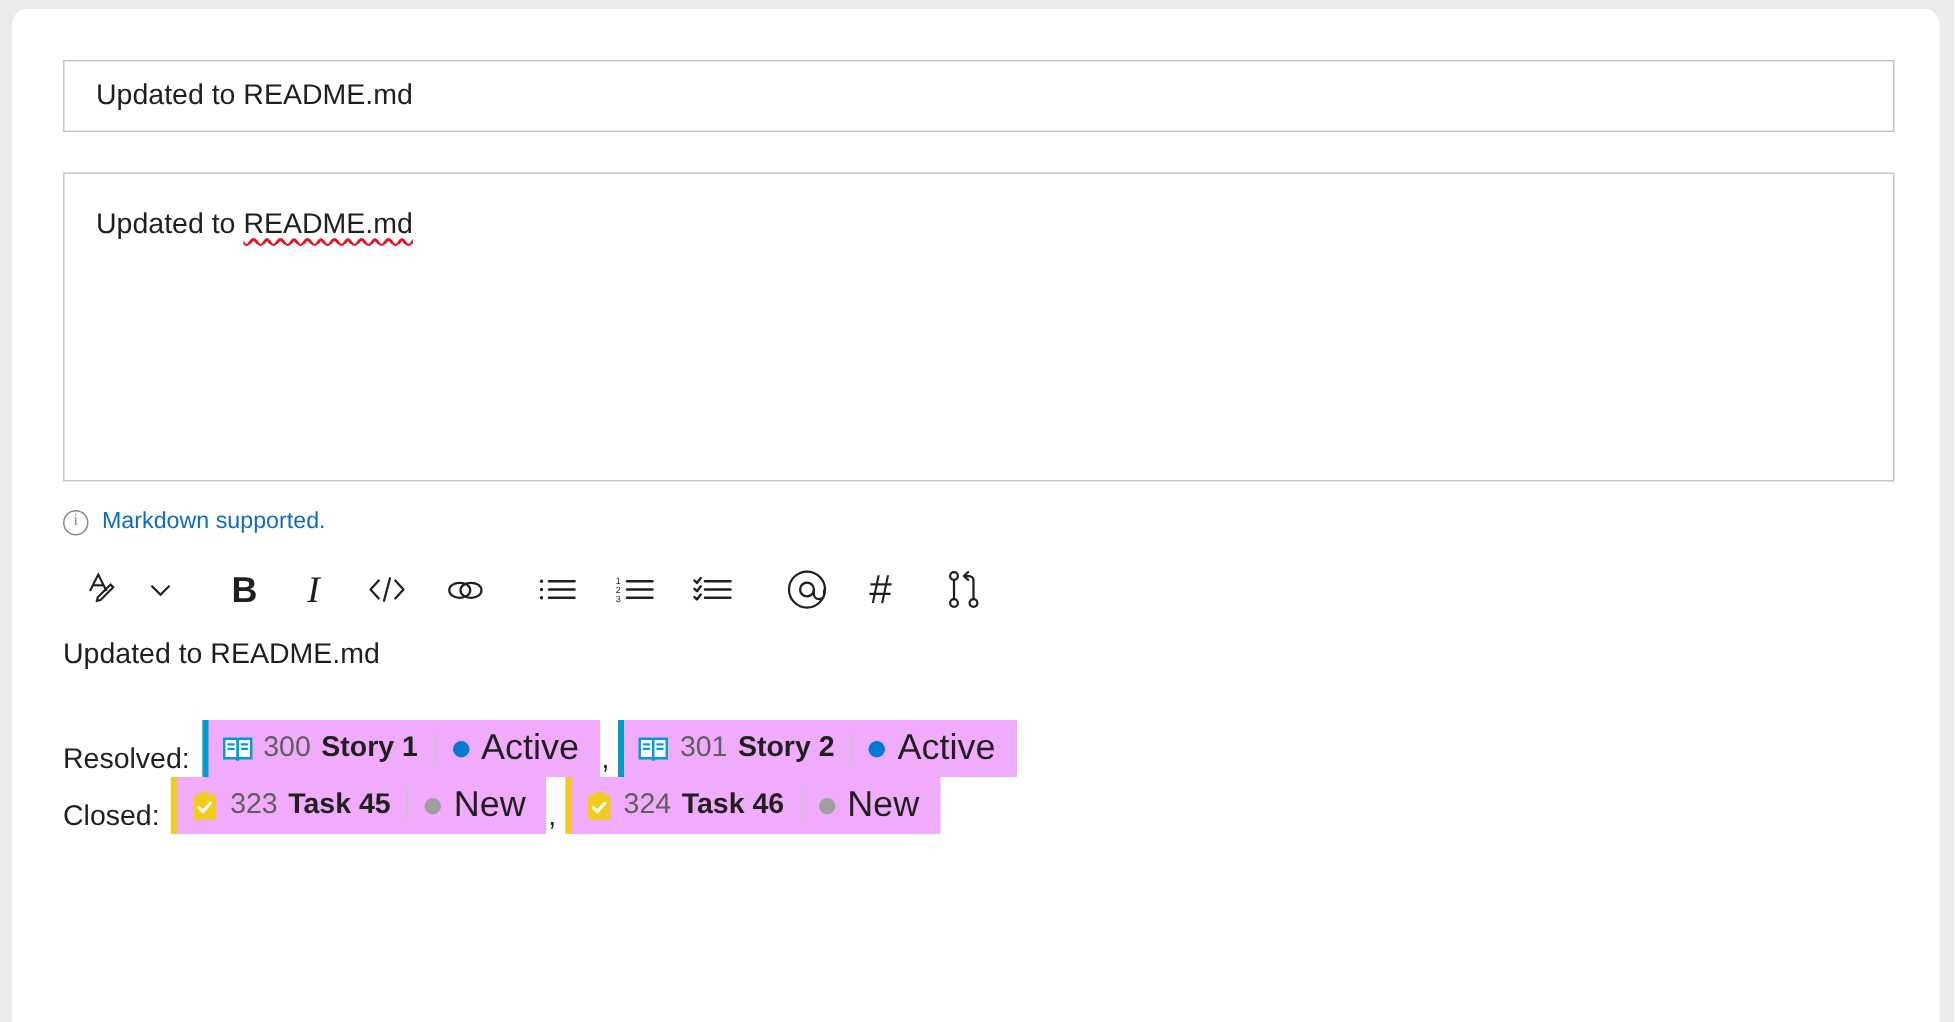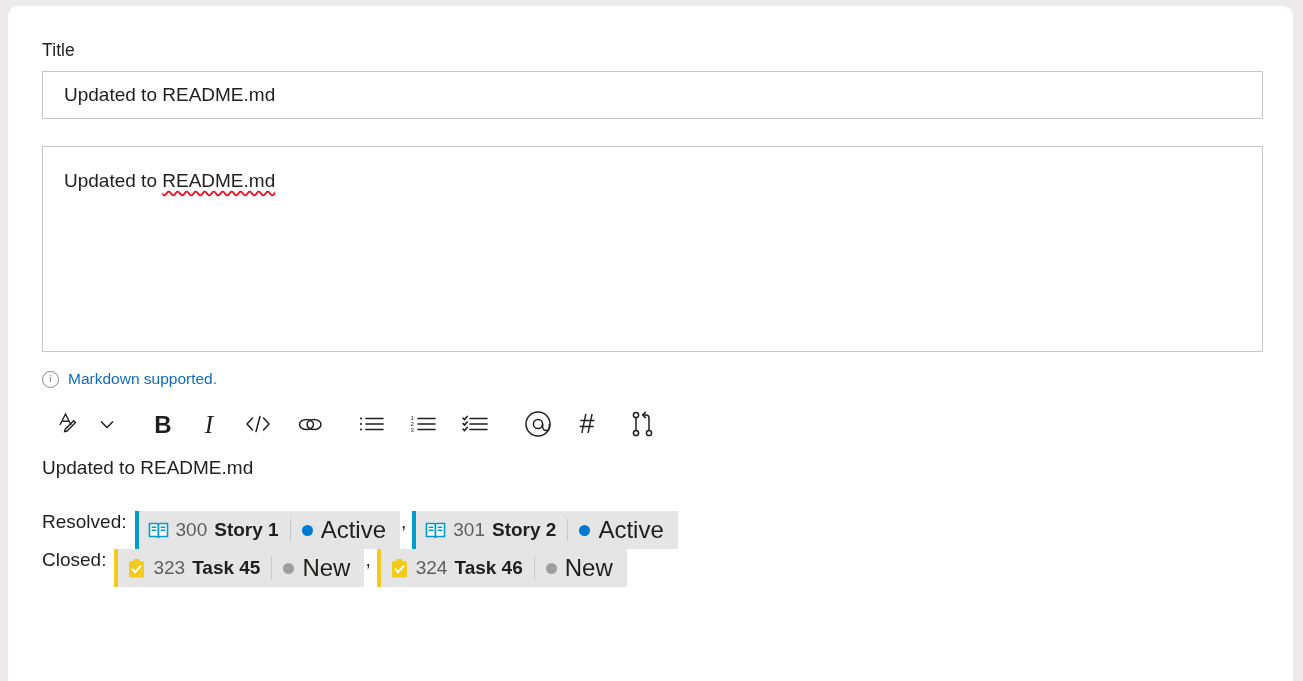--- a/index.html
+++ b/index.html
@@ -137,34 +137,34 @@
   }
   .preview-line {
     font-size: 19px;
     line-height: 26px;
     color: #201f1e;
   }
   .preview-spacer { height: 30px; }
 
   .chip-row {
     display: flex;
-    align-items: flex-start;
+    align-items: flex-end;
     height: 38px;
     font-size: 19px;
     color: #201f1e;
   }
   .chip-row .row-label {
     margin-right: 8px;
     white-space: pre;
   }
   .chip {
     display: inline-flex;
     align-items: center;
     height: 38px;
-    background: #e5e5e5;
+    background: #f0abfc;
     max-width: none;
   }
   .chip .accent {
     width: 4px;
     height: 38px;
     flex: 0 0 4px;
   }
   .chip .chip-icon {
     margin-left: 9px;
     margin-right: 7px;
@@ -203,21 +203,20 @@
     margin: 0 6px 0 1px;
     font-size: 19px;
   }
 </style>
 </head>
 <body>
 
 <div class="page-panel">
   <div class="inner">
 
-    <div class="field-label">Title</div>
     <input class="title-input" type="text" value="Updated to README.md" style="">
 
     <div class="spacer-28"></div>
 
     <div class="desc-box">
       <div class="desc-line"><span>Updated to </span><span class="spell">README.md</span></div>
       <div class="desc-blank"></div>
     </div>
 
     <div class="md-hint">

